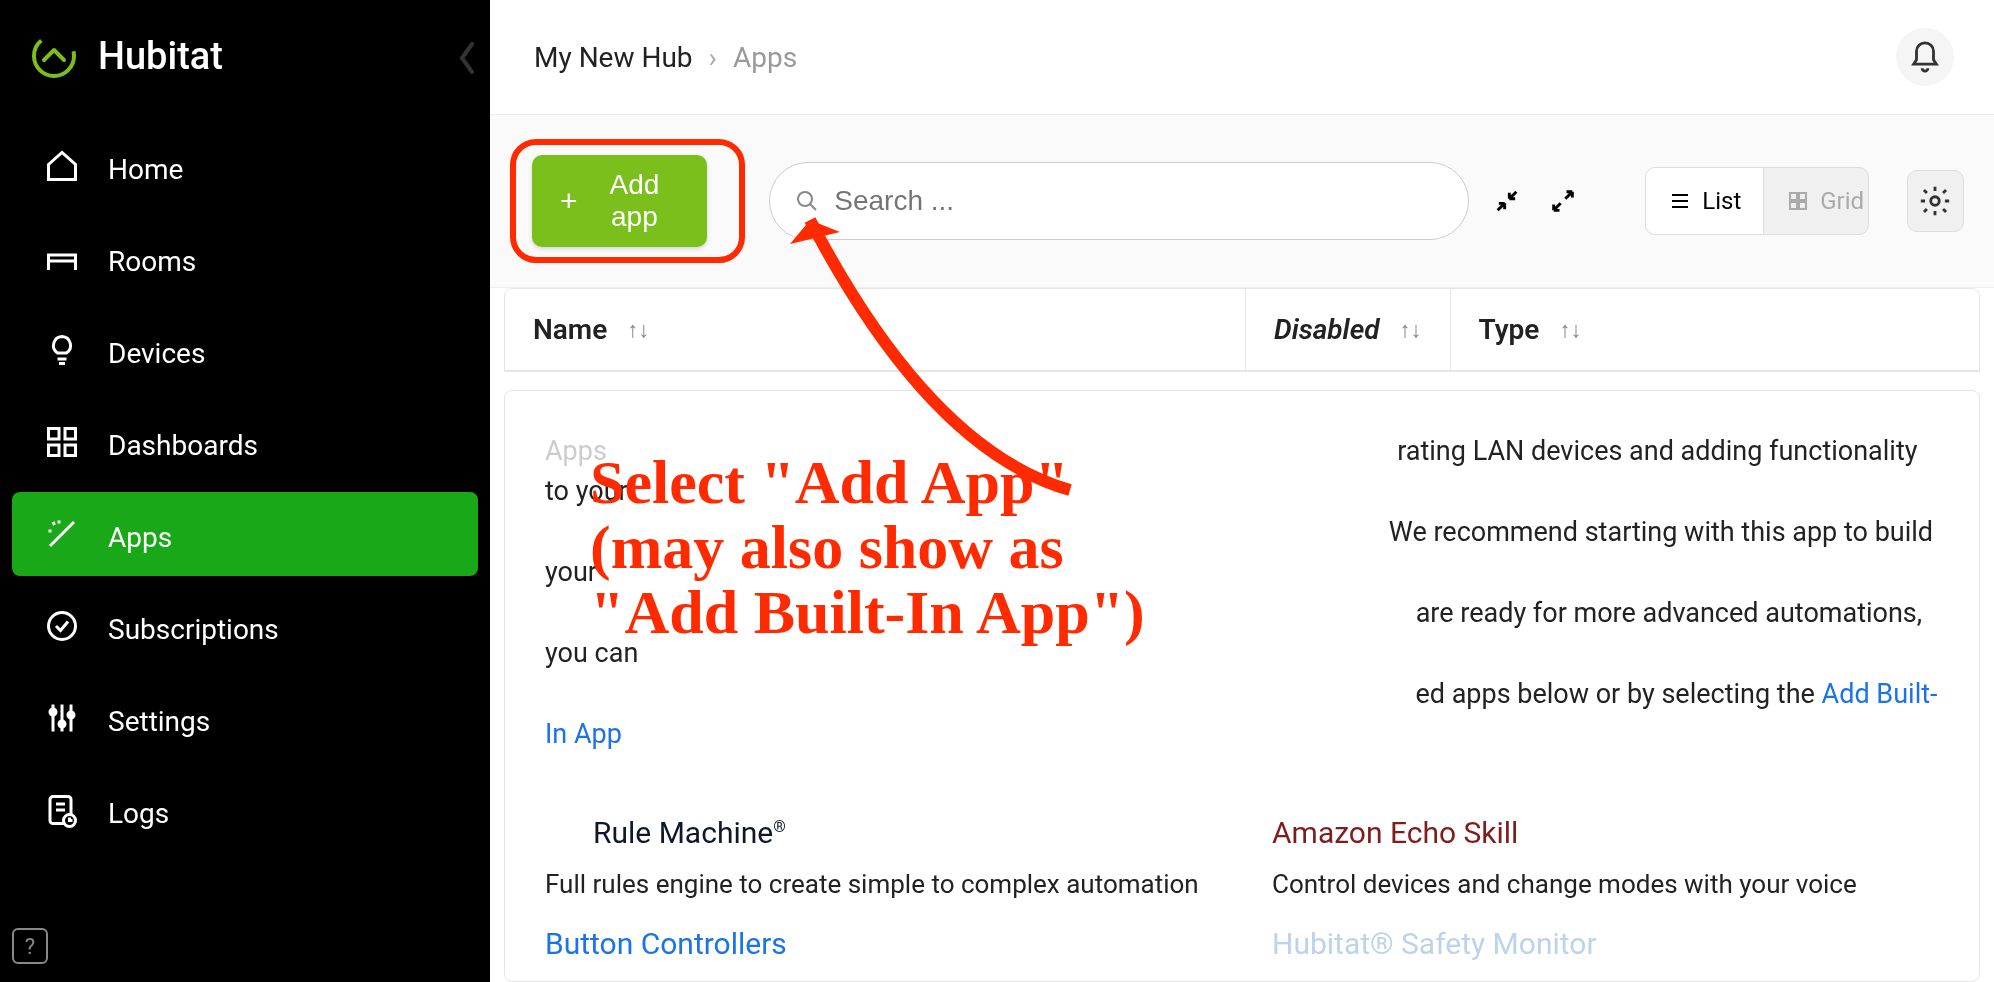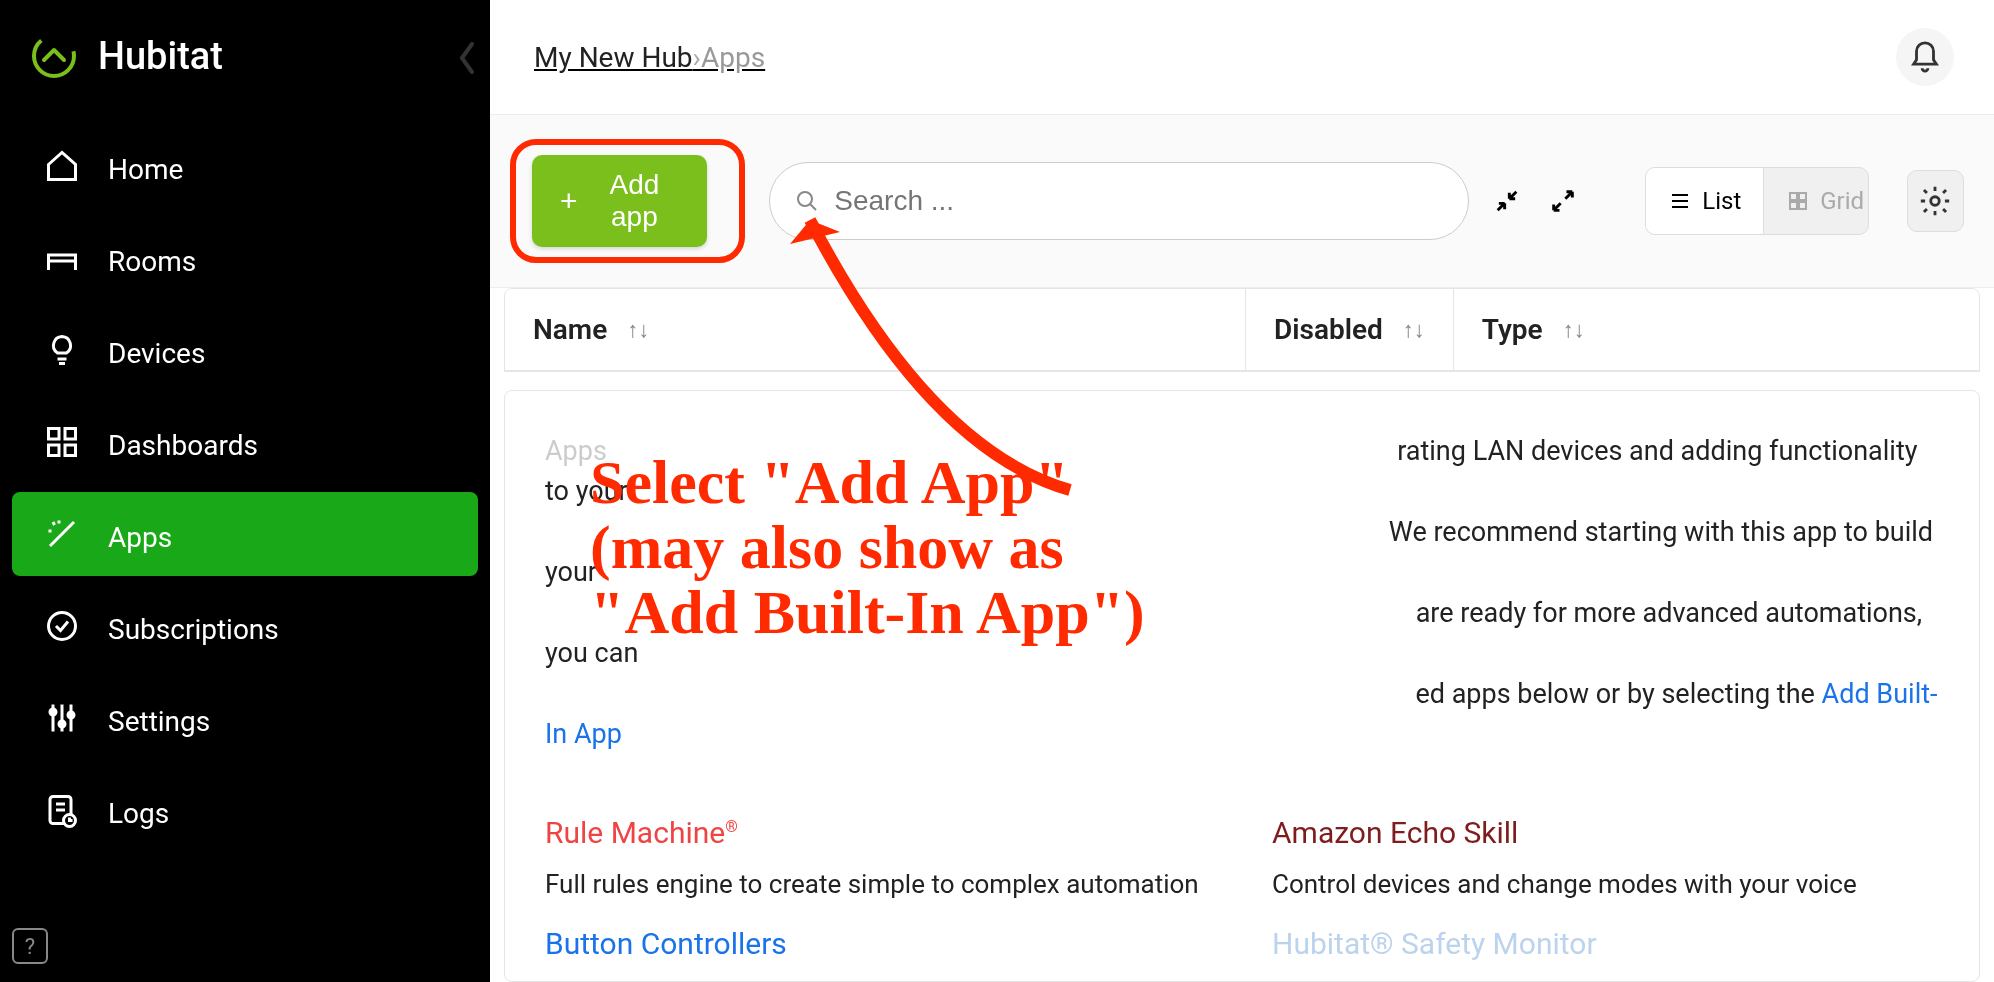--- a/index.html
+++ b/index.html
@@ -15,21 +15,21 @@
 .nav-item.active { background: #18A818; }
 .nav-icon { width: 40px; height: 40px; display: flex; align-items: center; justify-content: center; flex-shrink: 0; }
 .help-btn { position: absolute; left: 12px; bottom: 18px; width: 36px; height: 36px; border: 2px solid #888; border-radius: 6px; display: flex; align-items: center; justify-content: center; color: #888; font-size: 22px; cursor: pointer; }
 
 
 .collapse-chevron { position: absolute; left: 454px; top: 38px; width: 26px; height: 40px; color: #333; cursor: pointer; z-index: 5; }
 
 
 .main { position: absolute; left: 490px; top: 0; right: 0; height: 982px; background: #fff; display: flex; flex-direction: column; }
 .topbar { display: flex; align-items: center; justify-content: space-between; padding: 28px 40px 28px 44px; border-bottom: 1px solid #eee; }
-.breadcrumb { display: flex; align-items: center; gap: 0; font-size: 28px; text-decoration: underline; }
+.breadcrumb { display: flex; align-items: center; gap: 16px; font-size: 28px; }
 .breadcrumb .bc-link { color: #222; cursor: pointer; }
 .breadcrumb .bc-sep { color: #aaa; }
 .breadcrumb .bc-current { color: #999; }
 .bell { width: 58px; height: 58px; border-radius: 50%; background: #f5f5f5; display: flex; align-items: center; justify-content: center; cursor: pointer; }
 
 
 .toolbar { display: flex; align-items: center; gap: 24px; padding: 24px 30px 24px 20px; background: #fafafa; border-bottom: 1px solid #eee; }
 .add-wrap { border: 6px solid #ff2a00; border-radius: 26px; padding: 10px 32px 10px 16px; display: inline-flex; }
 .add-btn { background: #7ABF1B; color: #fff; border: none; border-radius: 10px; padding: 14px 28px; font-size: 28px; display: flex; align-items: center; gap: 12px; cursor: pointer; box-shadow: 0 2px 4px rgba(0,0,0,0.15); }
 .add-btn .plus { font-size: 30px; font-weight: 300; }
@@ -43,38 +43,38 @@
 .view-btn { display: flex; align-items: center; gap: 10px; padding: 0 22px; font-size: 24px; cursor: pointer; color: #333; }
 .view-btn.active { background: #fff; color: #000; border-right: 1px solid #ddd; }
 .view-btn.inactive { color: #aaa; }
 .gear-btn { width: 62px; height: 62px; border: 1px solid #ddd; border-radius: 10px; background: #f0f0f0; display: flex; align-items: center; justify-content: center; cursor: pointer; margin-left: 14px; }
 
 
 .table { margin: 0 14px; border: 1px solid #e5e5e5; border-radius: 8px 8px 0 0; overflow: hidden; }
 .thead { display: flex; background: #fff; border-bottom: 1px solid #e5e5e5; }
 .th { padding: 24px 28px; font-size: 28px; font-weight: 600; color: #222; display: flex; align-items: center; gap: 20px; }
 .th.name { flex: 0 0 740px; }
-.th.disabled { flex: 0 0 180px; border-left: 1px solid #e5e5e5; }
+.th.disabled { flex: 0 0 180px; border-left: 1px solid #e5e5e5; font-style: italic; }
 .th.type { flex: 1; border-left: 1px solid #e5e5e5; }
 .sort-icon { color: #888; font-size: 22px; }
 .trow { display: flex; background: #fff; border-bottom: 1px solid #e5e5e5; }
 .td { padding: 26px 28px; font-size: 28px; display: flex; align-items: center; }
 .td.name { flex: 0 0 740px; }
 .td.disabled { flex: 0 0 180px; border-left: 1px solid #e5e5e5; justify-content: center; }
 .td.type { flex: 1; border-left: 1px solid #e5e5e5; justify-content: space-between; padding-right: 30px; }
 
 
 .desc-panel { margin: 18px 14px 0 14px; border: 1px solid #e5e5e5; border-radius: 8px; padding: 40px 40px 20px 40px; position: relative; }
 .desc-text { font-size: 27px; line-height: 1.5; color: #222; }
 .desc-text .faded { color: #ccc; }
 .desc-text .link { color: #1a73e8; cursor: pointer; }
 .featured { display: flex; gap: 60px; margin-top: 60px; }
 .feat-col { flex: 1; }
 .feat-title { font-size: 30px; color: #7f1d1d; cursor: pointer; margin-bottom: 16px; display: inline-block; }
-.feat-title.faded { color: #ef4444; }
+.feat-title.faded { color: #0f172a; margin-left: 48px; }
 .feat-title sup { font-size: 16px; vertical-align: super; }
 .feat-desc { font-size: 26px; color: #222; line-height: 1.4; }
 .feat-title2 { font-size: 30px; color: #1a73e8; cursor: pointer; margin-top: 24px; }
 .feat-title2.faded { color: #bcd3ed; }
 
 
 .anno-arrow { position: absolute; left: 770px; top: 170px; pointer-events: none; z-index: 20; }
 .anno-text { position: absolute; left: 590px; top: 450px; color: #ff2a00; font-family: "Comic Sans MS", "Marker Felt", cursive; font-weight: 900; font-size: 62px; line-height: 1.05; pointer-events: none; z-index: 20; }
 
 svg { display: block; }

